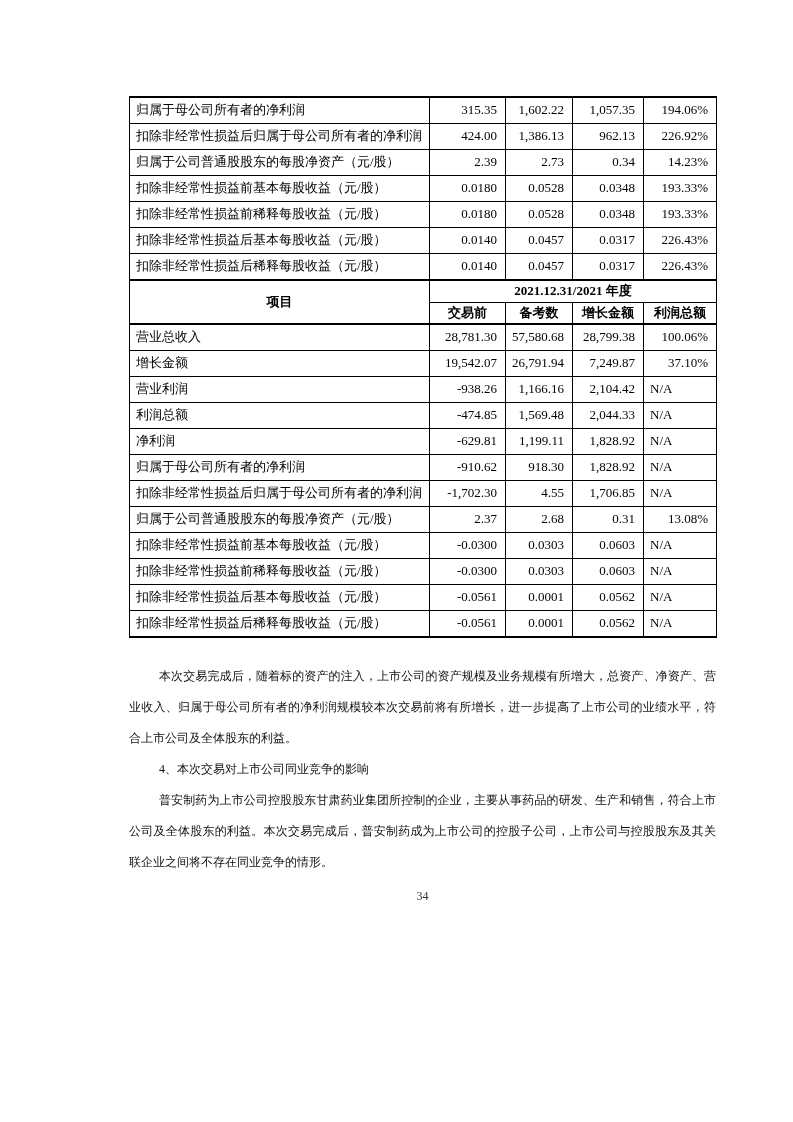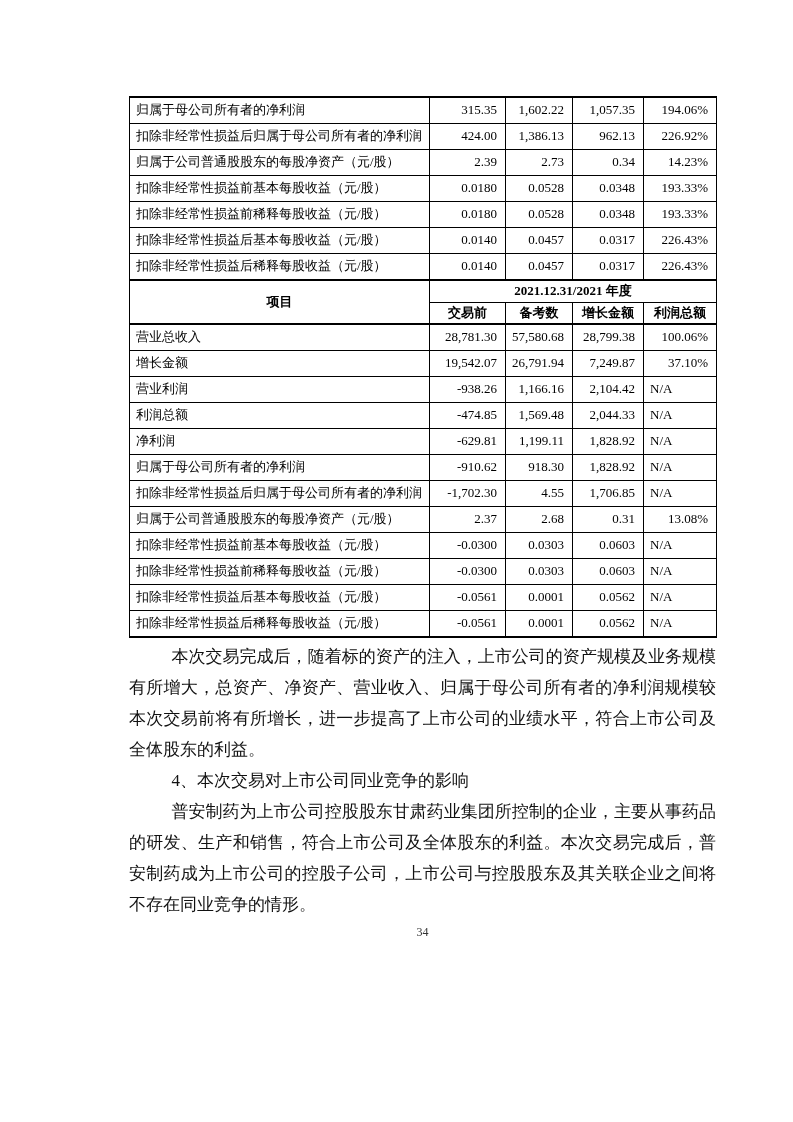--- a/index.html
+++ b/index.html
@@ -34,35 +34,35 @@
   table.fin tr:first-child td{border-top:2.5px solid #000;}
   tbody.hdrsec tr:first-child td{border-top:2px solid #000;}
   tbody.hdrsec td{
     text-align:center;
     font-weight:bold;
     padding:3px 4px;
   }
   tbody.t2 tr:last-child td{border-bottom:2.5px solid #000;}
   .bodytext{
     width:587px;
-    margin-top:3px;
-    font-size:17px;
+    margin-top:23px;
+    font-size:12px;
     line-height:31px;
     text-align:justify;
   }
   .bodytext p{
     margin:0;
     text-indent:2.5em;
   }
   .bodytext p.bold{font-weight:bold;}
   .pagenum{
     width:587px;
     text-align:center;
     font-size:12px;
-    margin-top:5px;
+    margin-top:11px;
     color:#333;
   }
 </style>
 </head>
 <body>
 
 <div class="page">
 
   <table class="fin">
     <colgroup>

